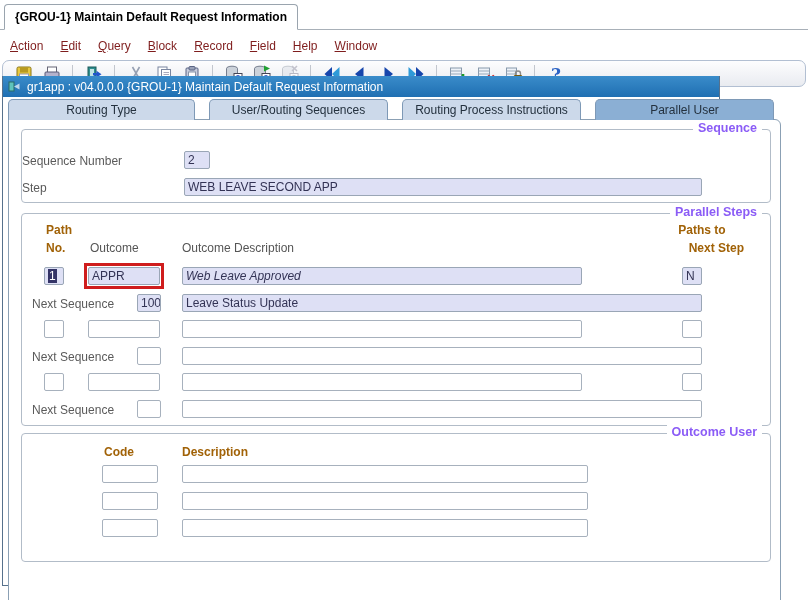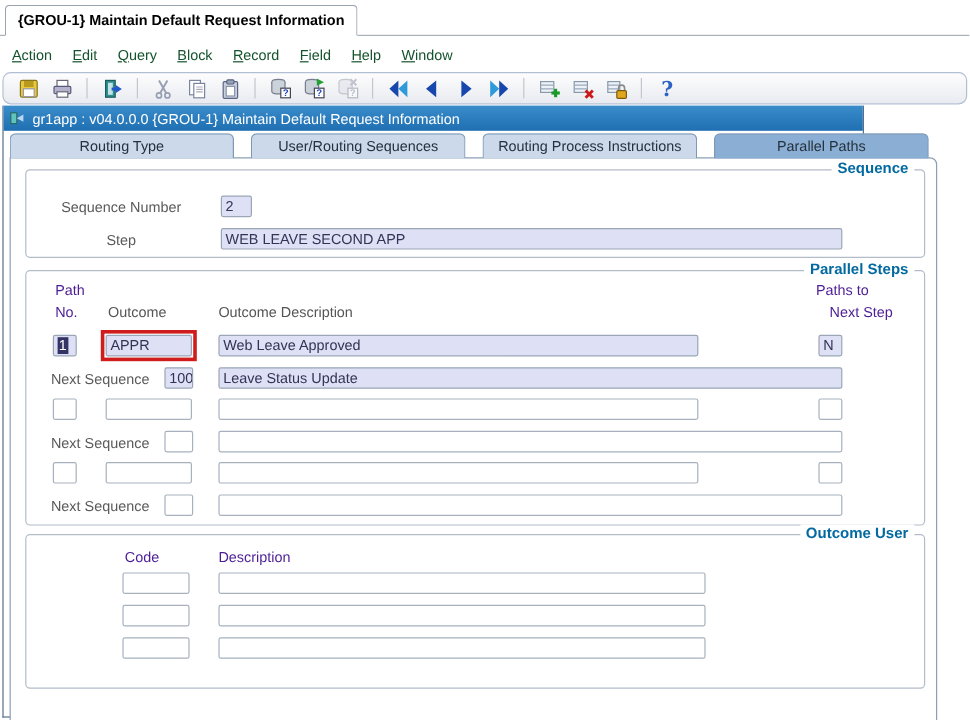--- a/index.html
+++ b/index.html
@@ -10,35 +10,35 @@
   }
   
   .win-tab {
     position:absolute; left:4px; top:4px; height:26px; z-index:2;
     background:#fff; border:1px solid #9aa4ae; border-bottom:1px solid #fff;
     border-radius:4px 4px 0 0; padding:0 10px; display:flex; align-items:center;
     font-weight:bold; font-size:12px; color:#000;
   }
   .top-line { position:absolute; left:0; top:29px; width:808px; height:1px; background:#a8b0b8; z-index:1; }
   
-  .menubar { position:absolute; left:10px; top:39px; display:flex; gap:17px; color:#14532d; font-size:12px; }
+  .menubar { position:absolute; left:10px; top:39px; display:flex; gap:17px; color:#7f1d1d; font-size:12px; }
   .menubar span { cursor:default; }
   .menubar u { text-decoration:underline; }
   
   .toolbar {
     position:absolute; left:2px; top:60px; width:804px; height:27px;
     border:1px solid #b2bfd2; border-radius:7px;
     background:linear-gradient(#fdfdfe,#e9ebf0);
     display:flex; align-items:center; padding:0 8px; gap:3px;
   }
   .tbtn { width:25px; height:23px; display:flex; align-items:center; justify-content:center; }
   .tsep { width:1px; height:17px; background:#c2c6ce; margin:0 5px; }
   
   .mdi {
-    position:absolute; left:2px; top:88px; width:718px; height:510px;
+    position:absolute; left:2px; top:76px; width:718px; height:510px;
     border:1px solid #5a7astroke8c; border:1px solid #56718c; border-top:none; background:#fff;
   }
   .titlebar {
     height:21px; background:linear-gradient(#3a8cca,#1f6fb2); color:#fff;
     display:flex; align-items:center; gap:6px; padding:0 5px; font-size:12px;
   }
   .tabstrip { position:absolute; left:5px; top:23px; height:21px; display:flex; gap:14px; z-index:2; }
   .tab {
     height:21px; background:#ccd9ea; border:1px solid #7e99b6; border-bottom:none;
     border-radius:5px 5px 0 0; display:flex; align-items:center; justify-content:center;
@@ -46,26 +46,26 @@
   }
   .tab.selected { background:#8bafd4; }
   .content {
     position:absolute; left:5px; top:43px; width:773px; height:541px;
     background:#fff; border:1px solid #8ba0b4; border-radius:0 6px 6px 6px; z-index:1;
   }
   
   .groupbox { position:absolute; left:12px; width:750px; border:1px solid #b2bcc8; border-radius:4px; background:#fff; }
   .grouplabel {
     position:absolute; right:8px; top:-9px; background:#fff; padding:0 5px;
-    font-weight:bold; font-size:12.5px; color:#0369a1;
+    font-weight:bold; font-size:12.5px; color:#8b5cf6;
   }
   .flabel { position:absolute; color:#5a5a5a; font-size:12px; white-space:nowrap; }
-  .flabel.right { text-align:center; }
+  .flabel.right { text-align:left; }
   .hdr { position:absolute; font-size:12px; color:#555; white-space:nowrap; }
-  .hdr.b { font-weight:normal; color:#4c1d95; }
+  .hdr.b { font-weight:bold; color:#a16207; }
   .field {
     position:absolute; height:18px; border:1px solid #9aa6b6; border-radius:2px;
     background:#dee0f5; color:#333355; font-size:12px; line-height:16px; padding:0 3px;
     overflow:hidden; white-space:nowrap;
   }
   .field.empty { background:#fff; border-color:#a7b1bd; }
   .redring { position:absolute; border:3px solid #cf1d1d; background:transparent; z-index:3; }
   .sel { background:#333366; color:#fff; padding:0 1px; }
 </style>
 </head>
@@ -228,21 +228,21 @@
     <div class="tab" style="width:187px">
         <span>Routing Type</span>
       </div>
     <div class="tab" style="width:179px">
         <span>User/Routing Sequences</span>
       </div>
     <div class="tab" style="width:179px">
         <span>Routing Process Instructions</span>
       </div>
     <div class="tab selected" style="width:179px">
-        <span>Parallel Paths</span>
+        <span>Parallel User</span>
       </div>
   </div>
 
   <div class="content">
 
     <div class="groupbox" style="top:9px; height:74px;">
       <span class="grouplabel">Sequence</span>
       <span class="flabel right" style="left:0; width:158px; top:24px;">Sequence Number</span>
       <div class="field" style="left:162px; top:21px; width:26px;">2</div>
       <span class="flabel right" style="left:0; width:158px; top:51px;">Step</span>
@@ -255,21 +255,21 @@
       <span class="hdr b" style="left:24px; top:9px;">Path</span>
       <span class="hdr b" style="left:24px; top:27px;">No.</span>
       <span class="hdr" style="left:68px; top:27px;">Outcome</span>
       <span class="hdr" style="left:160px; top:27px;">Outcome Description</span>
       <span class="hdr b" style="left:638px; width:84px; top:9px; text-align:center;">Paths to</span>
       <span class="hdr b" style="left:638px; width:84px; top:27px; text-align:right;">Next Step</span>
 
       <div class="field" style="left:22px; top:53px; width:20px;"><span class="sel">1</span></div>
       <div class="redring" style="left:62px; top:49px; width:80px; height:26px;"></div>
       <div class="field" style="left:66px; top:53px; width:72px;">APPR</div>
-      <div class="field" style="left:160px; top:53px; width:400px;">Web Leave Approved</div>
+      <div class="field" style="left:160px; top:53px; width:400px;font-style:italic;">Web Leave Approved</div>
       <div class="field" style="left:660px; top:53px; width:20px;">N</div>
       <span class="flabel right" style="left:10px; width:103px; top:83px;">Next Sequence</span>
       <div class="field" style="left:115px; top:80px; width:24px;">100</div>
       <div class="field" style="left:160px; top:80px; width:520px;">Leave Status Update</div>
 
       <div class="field empty" style="left:22px; top:106px; width:20px;"></div>
       <div class="field empty" style="left:66px; top:106px; width:72px;"></div>
       <div class="field empty" style="left:160px; top:106px; width:400px;"></div>
       <div class="field empty" style="left:660px; top:106px; width:20px;"></div>
       <span class="flabel right" style="left:10px; width:103px; top:136px;">Next Sequence</span>

